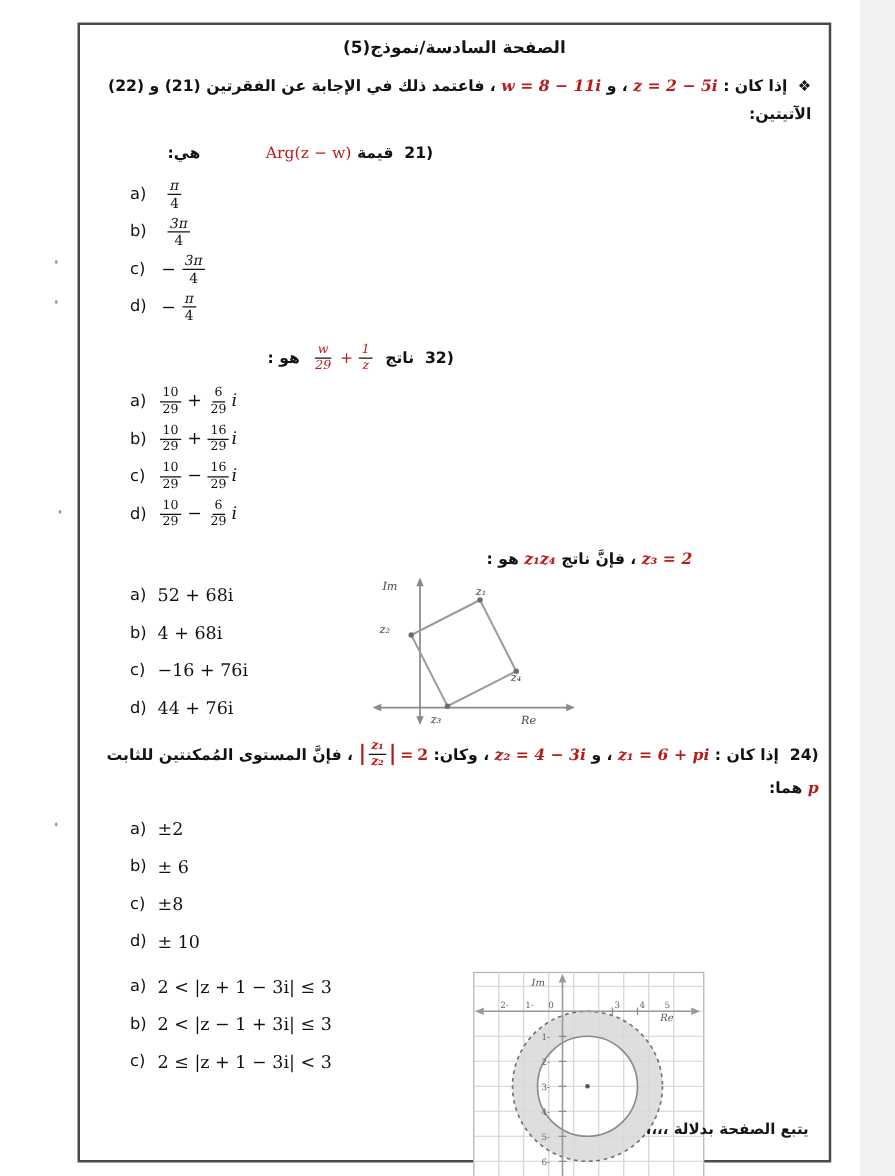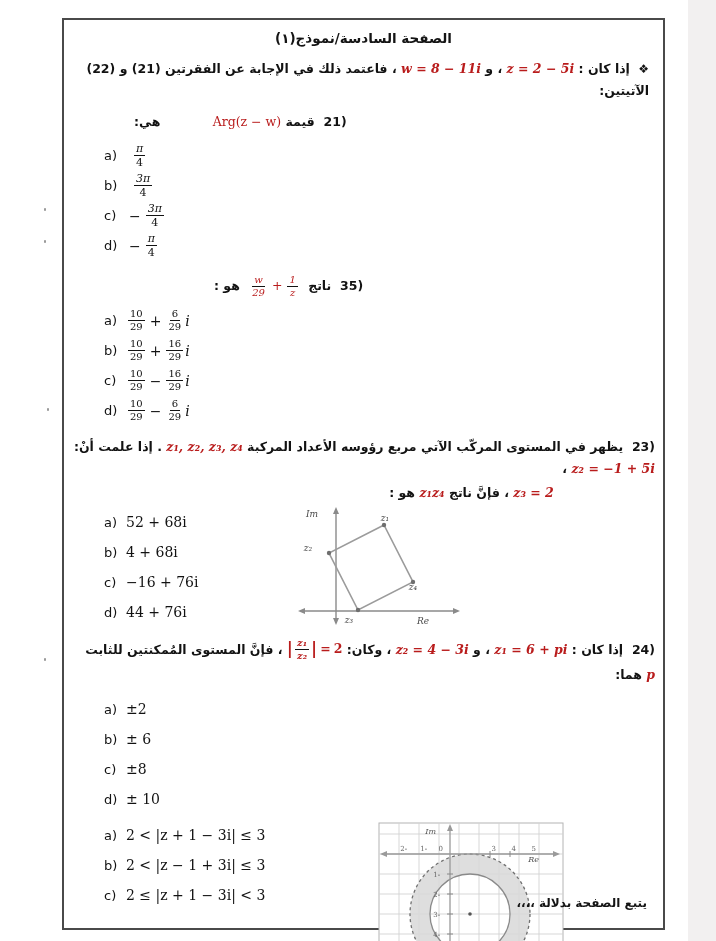--- a/index.html
+++ b/index.html
@@ -184,21 +184,21 @@
 <div id="right-gutter"></div>
 <div id="page-border"></div>
 
 <div class="margin-dot" style="left:44px; top:208px;"></div>
 <div class="margin-dot" style="left:44px; top:240px;"></div>
 <div class="margin-dot" style="left:47px; top:408px;"></div>
 <div class="margin-dot" style="left:44px; top:658px;"></div>
 
 <div id="content">
 
-  <div class="page-head">الصفحة السادسة/نموذج(١)</div>
+  <div class="page-head">الصفحة السادسة/نموذج(5)</div>
 
   <div class="stem" style="margin-top:12px;">
     <span class="bullet">❖</span>
     <span>إذا كان :</span>
     <span class="m mb">z = 2 − 5i</span>
     <span>، و</span>
     <span class="m mb">w = 8 − 11i</span>
     <span>، فاعتمد ذلك في الإجابة عن الفقرتين (21) و (22) الآتيتين:</span>
   </div>
 
@@ -249,21 +249,21 @@
               <span class="num it">π</span>
               <span class="den">4</span>
             </span>
         </span>
       </div>
     </div>
   </div>
 
   <div class="qblock" style="margin-top:14px;">
     <div class="stem" style="text-align:left; margin-right:0; margin-left:150px;">
-      <span>(<span>35</span>&nbsp;</span>
+      <span>(<span>32</span>&nbsp;</span>
       <span>ناتج</span>
       <span class="m" style="margin:0 4px;">
         <span class="frac small">
             <span class="num it">w</span>
             <span class="den">29</span>
           </span><span class="op">+</span><span class="frac small">
             <span class="num">1</span>
             <span class="den it">z</span>
           </span>
       </span>
@@ -328,28 +328,20 @@
               <span class="num">6</span>
               <span class="den">29</span>
             </span>
           <span class="it">i</span>
         </span>
       </div>
     </div>
   </div>
 
   <div class="qblock" style="margin-top:10px;">
-    <div class="stem" style="margin-right:8px; margin-left:8px;">
-      <span>(<span>23</span>&nbsp;</span>
-      <span>يظهر في المستوى المركّب الآتي مربع رؤوسه الأعداد المركبة</span>
-      <span class="m mb">z₁, z₂, z₃, z₄</span>
-      <span>. إذا علمت أنْ:</span>
-      <span class="m mb">z₂ = −1 + 5i</span>
-      <span>،</span>
-    </div>
 
     <div class="stem" style="text-align:center; margin-left:230px; margin-top:2px;">
       <span class="m mb">z₃ = 2</span>
       <span>، فإنَّ ناتج</span>
       <span class="m mb">z₁z₄</span>
       <span>هو :</span>
     </div>
 
     <div style="position:relative; height:120px;">
       <div class="opts" style="margin-top:4px;">

